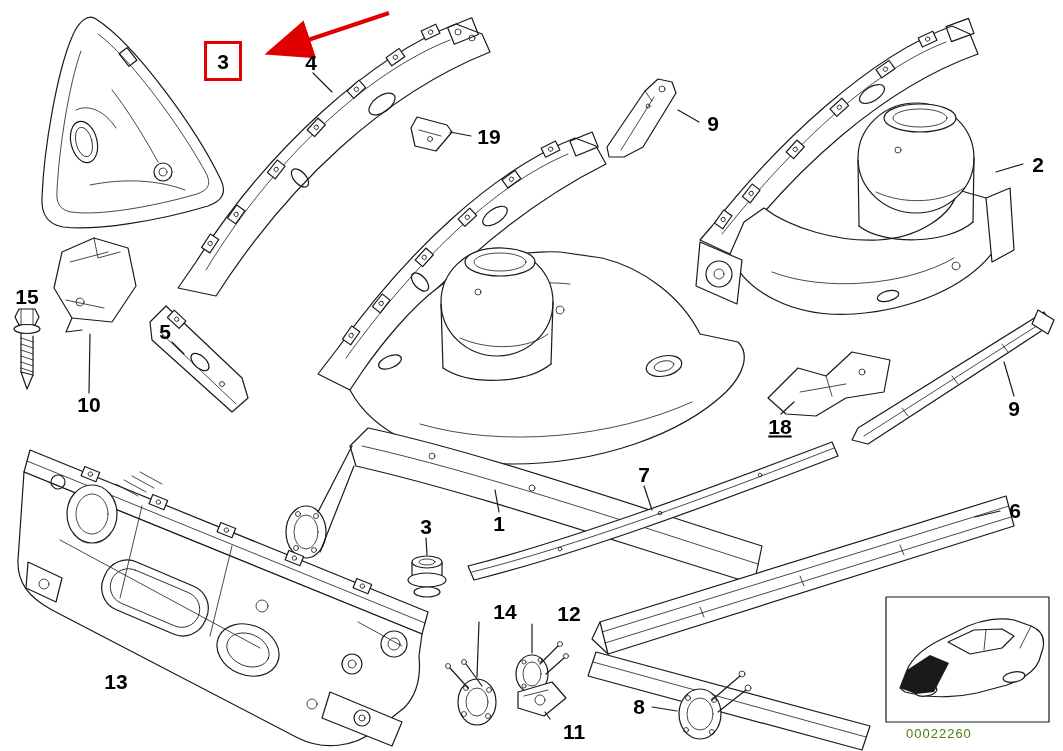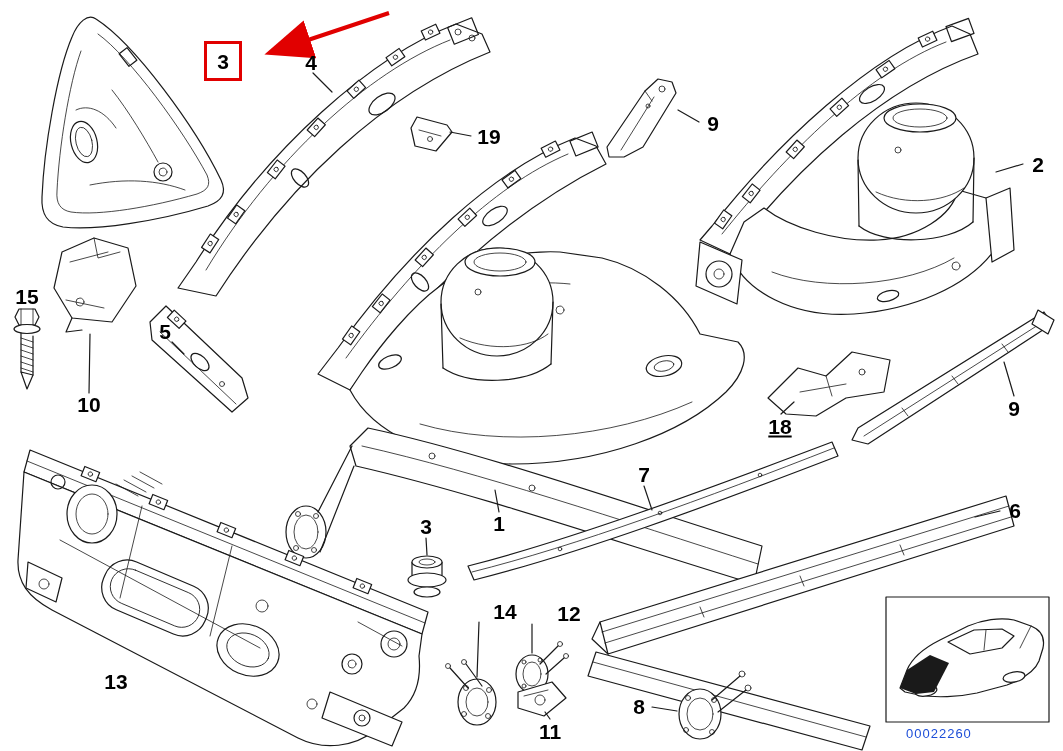--- a/index.html
+++ b/index.html
@@ -11,21 +11,21 @@
   .ln{fill:none;stroke:var(--line);stroke-width:1.2;stroke-linecap:round;stroke-linejoin:round}
   .thin{stroke-width:0.8}
   .fw{fill:#fff;stroke:var(--line);stroke-width:1.2;stroke-linejoin:round}
   .acc-s{stroke:var(--accent)}
   .acc-f{fill:var(--accent)}
   .part-label{position:absolute;transform:translate(-50%,-50%);font-size:21px;font-weight:bold;
               color:#000;line-height:1;cursor:pointer;user-select:none}
   .highlight-box{position:absolute;width:38px;height:40px;border:3px solid var(--accent);
                  display:flex;align-items:center;justify-content:center}
   .highlight-box .part-label{position:static;transform:none}
-  .inset-code{position:absolute;font-size:13px;letter-spacing:1px;color:#1d4ed8}
+  .inset-code{position:absolute;font-size:13px;letter-spacing:1px;color:#4d7c0f}
 </style>
 </head>
 <body>
 
 <div class="stage">
 
   <svg class="artwork" width="1063" height="751" viewBox="0 0 1063 751" xmlns="http://www.w3.org/2000/svg">
     <defs>
       <marker id="arrh" markerWidth="12" markerHeight="10" refX="10" refY="5" orient="auto">
         <path d="M0,0 L12,5 L0,10 Z" class="acc-f"></path>
@@ -401,18 +401,18 @@
   <div class="part-label" style="left:89px;top:404px;text-align:center;">10</div>
   <div class="part-label" style="left:780px;top:426px;text-decoration:underline;">18</div>
   <div class="part-label" style="left:1014px;top:408px;">9</div>
   <div class="part-label" style="left:644px;top:474px;">7</div>
   <div class="part-label" style="left:499px;top:523px;">1</div>
   <div class="part-label" style="left:426px;top:526px;">3</div>
   <div class="part-label" style="left:1015px;top:510px;">6</div>
   <div class="part-label" style="left:116px;top:681px;">13</div>
   <div class="part-label" style="left:505px;top:611px;">14</div>
   <div class="part-label" style="left:521px;top:613px;margin-left:48px;">12</div>
-  <div class="part-label" style="left:550px;top:731px;text-align:right;">11</div>
+  <div class="part-label" style="left:574px;top:731px;text-align:right;">11</div>
   <div class="part-label" style="left:639px;top:706px;">8</div>
 
   <div class="inset-code" style="left:906px;top:726px;">00022260</div>
 
 </div>
 
 </body></html>

